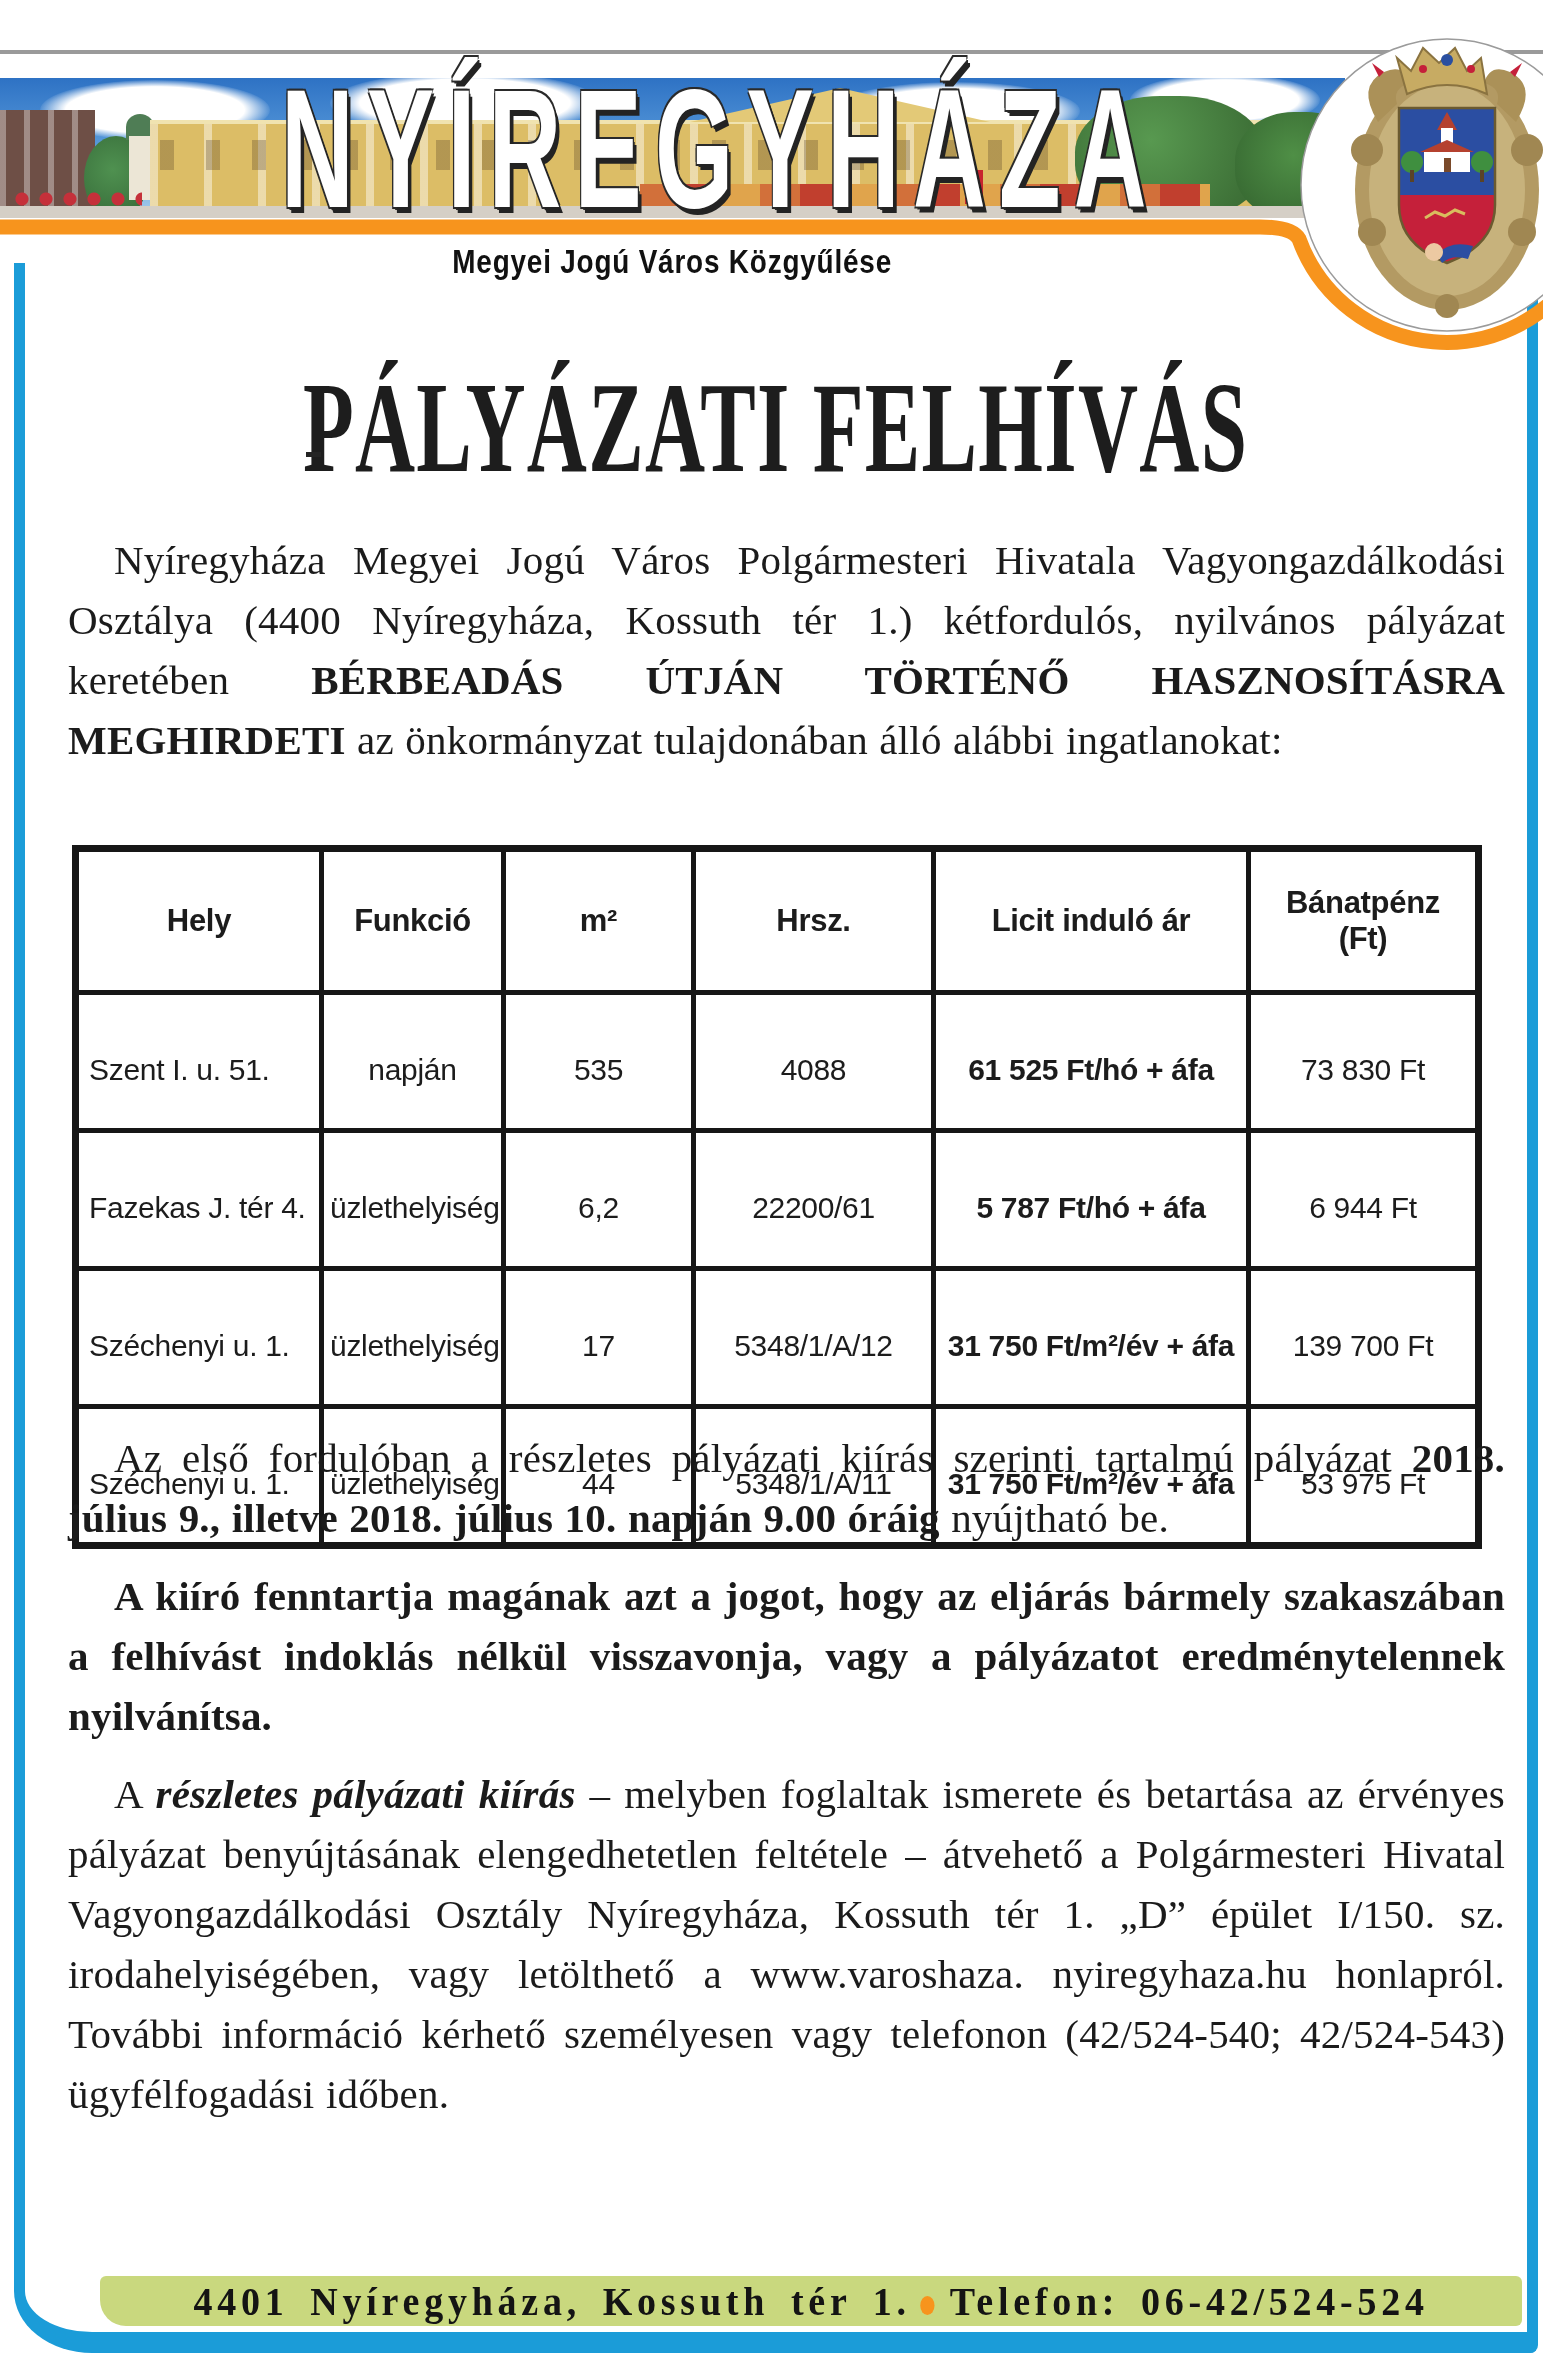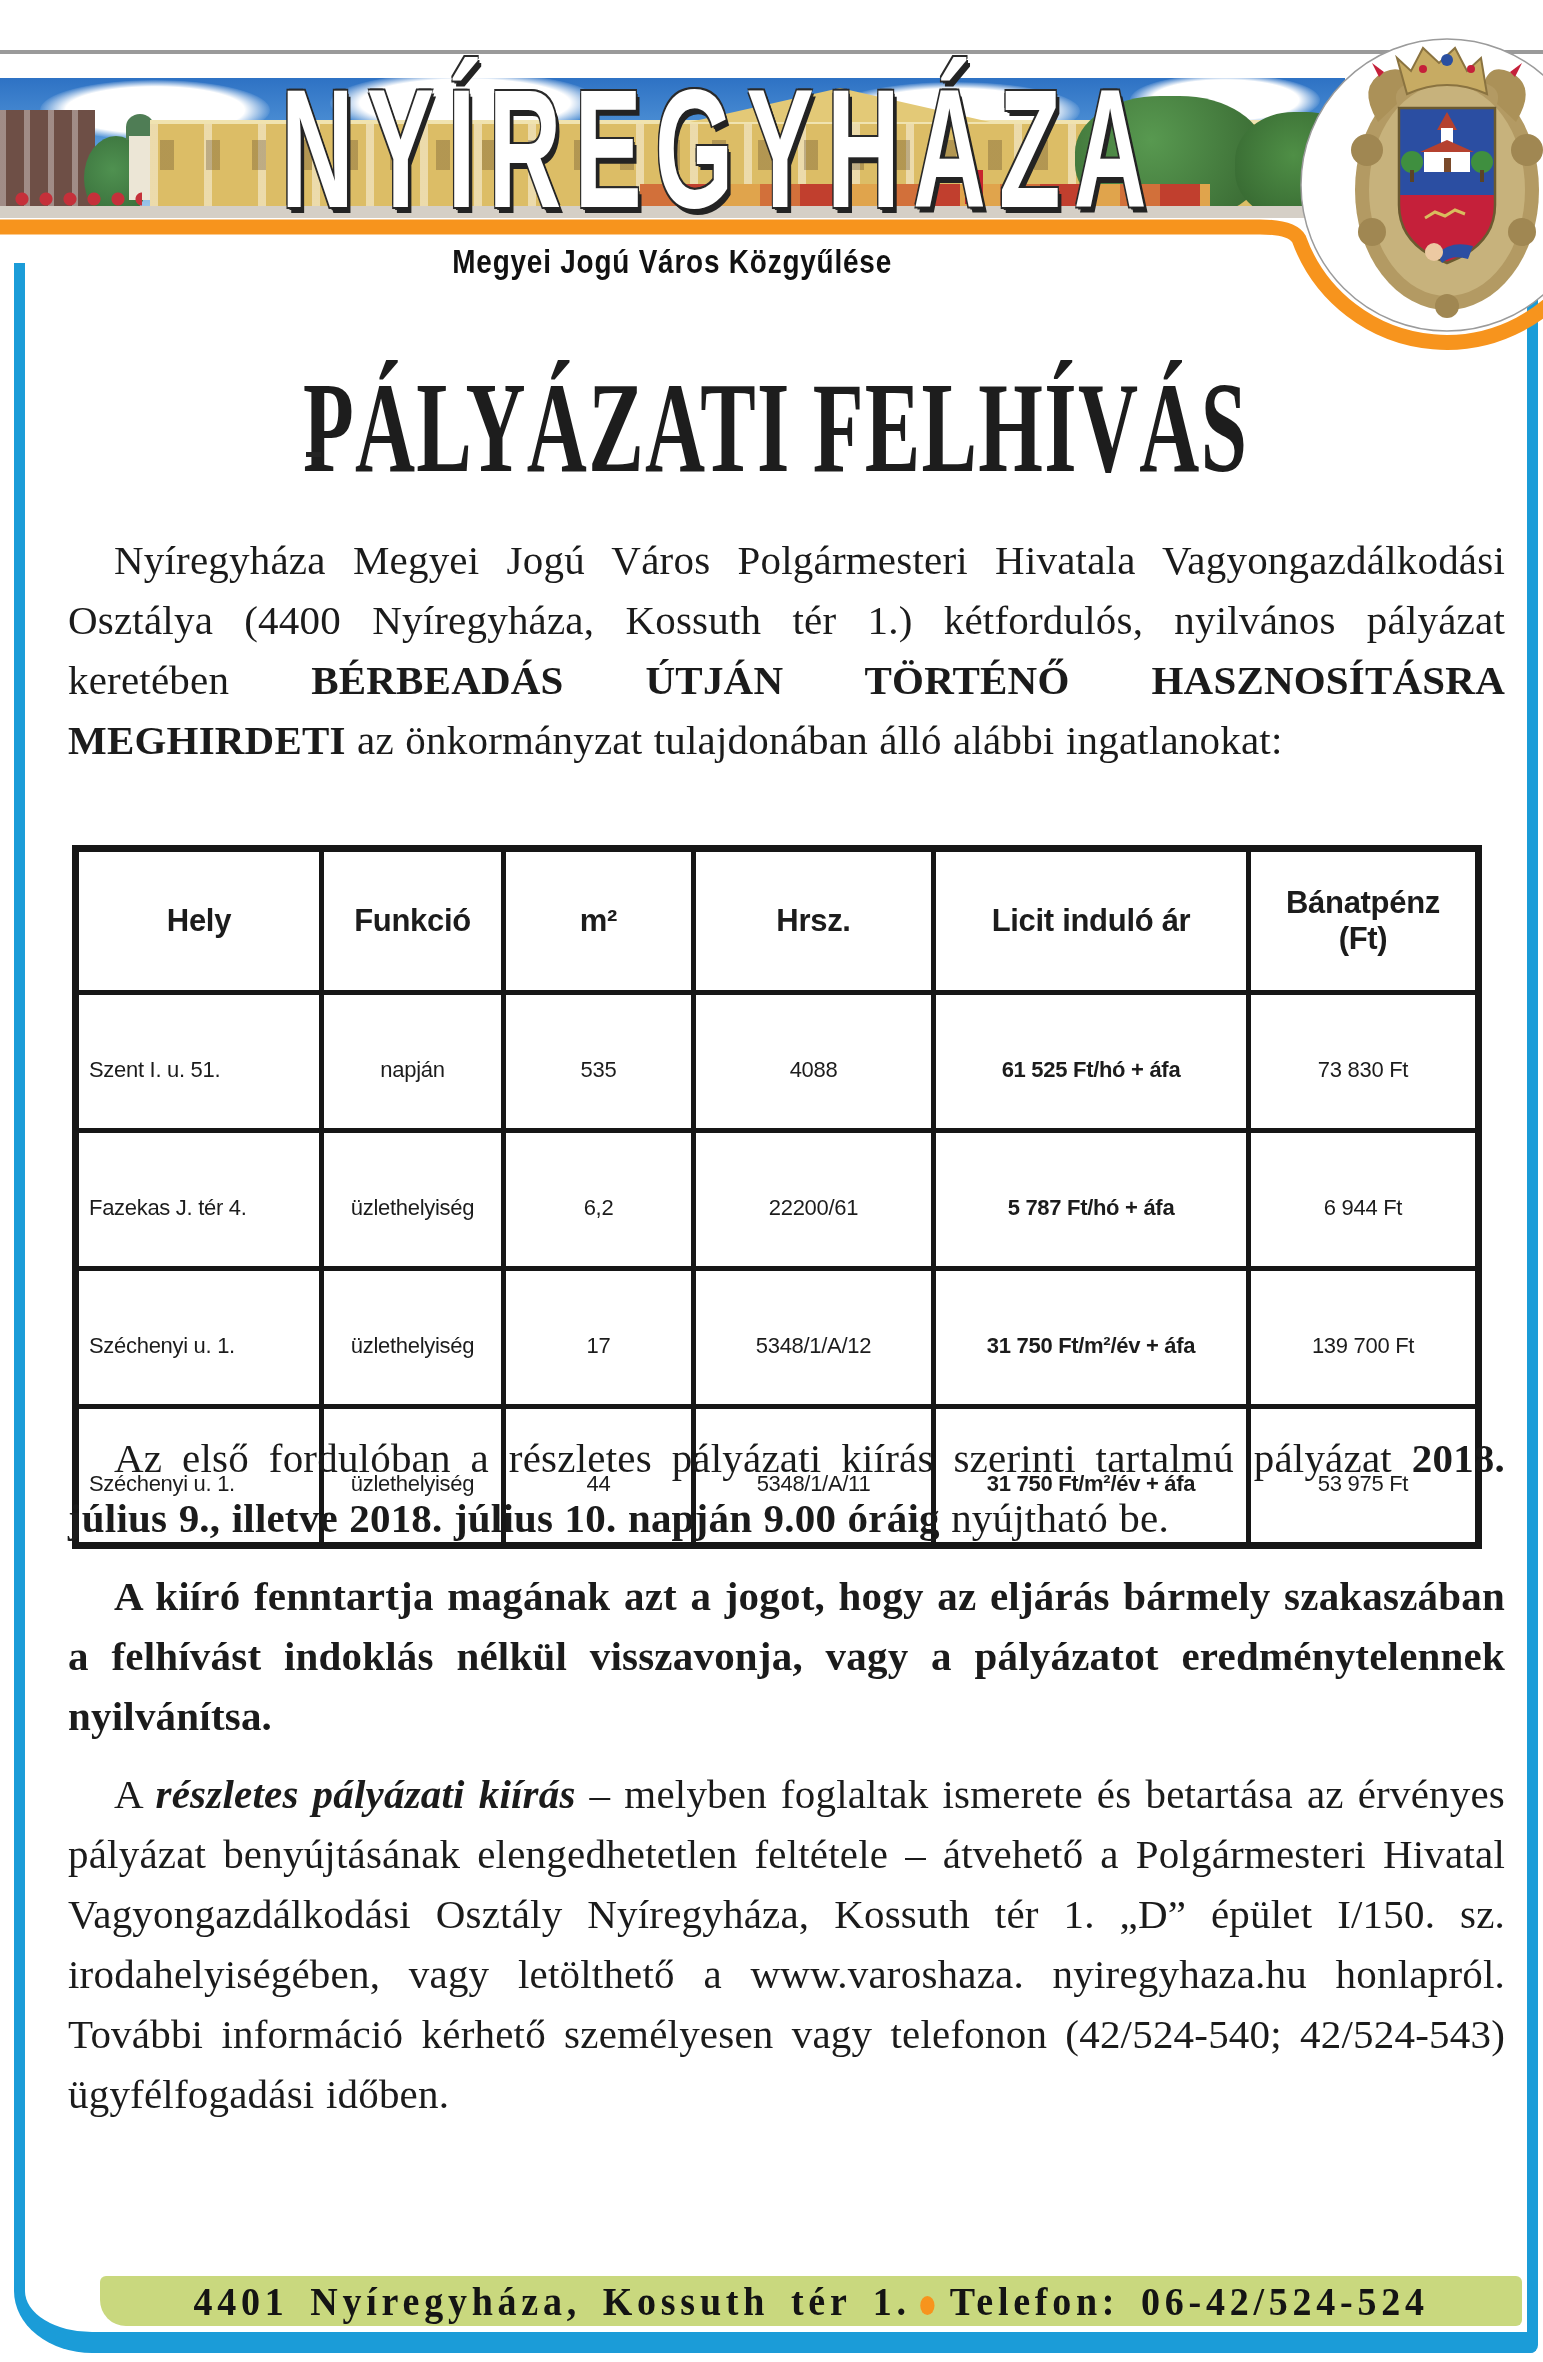--- a/index.html
+++ b/index.html
@@ -78,21 +78,21 @@
   .bi{font-weight:700;font-style:italic;}
   .pbold{font-weight:700;}
 
   
   .tbl{position:absolute;left:72px;top:845px;z-index:3;border-collapse:collapse;table-layout:fixed;
        width:1403px;background:#fff;}
   .tbl,.tbl th,.tbl td{border:5px solid #161616;}
   .tbl{border-width:7px;}
   .tbl th{height:138px;font-size:31px;font-weight:700;text-align:center;vertical-align:middle;
           letter-spacing:-.3px;padding:0 6px;}
-  .tbl td{height:100px;font-size:22px;text-align:center;vertical-align:middle;
+  .tbl td{height:100px;font-size:30px;text-align:center;vertical-align:middle;
           letter-spacing:-.3px;padding:25px 6px 8px;}
   .tbl td.left{text-align:left;padding-left:10px;}
   .tbl td.price{font-weight:700;}
   .th-wrap{white-space:pre-line;}
 
   
   .footer-bar{position:absolute;left:100px;top:2276px;width:1422px;height:50px;background:#c9d87e;
       border-radius:6px;border-bottom-left-radius:26px;z-index:3;
       display:flex;align-items:center;justify-content:center;font-family:Liberation Serif, serif;}
   .footer-inner{display:inline-block;transform:scaleX(.95);transform-origin:center;white-space:nowrap;

